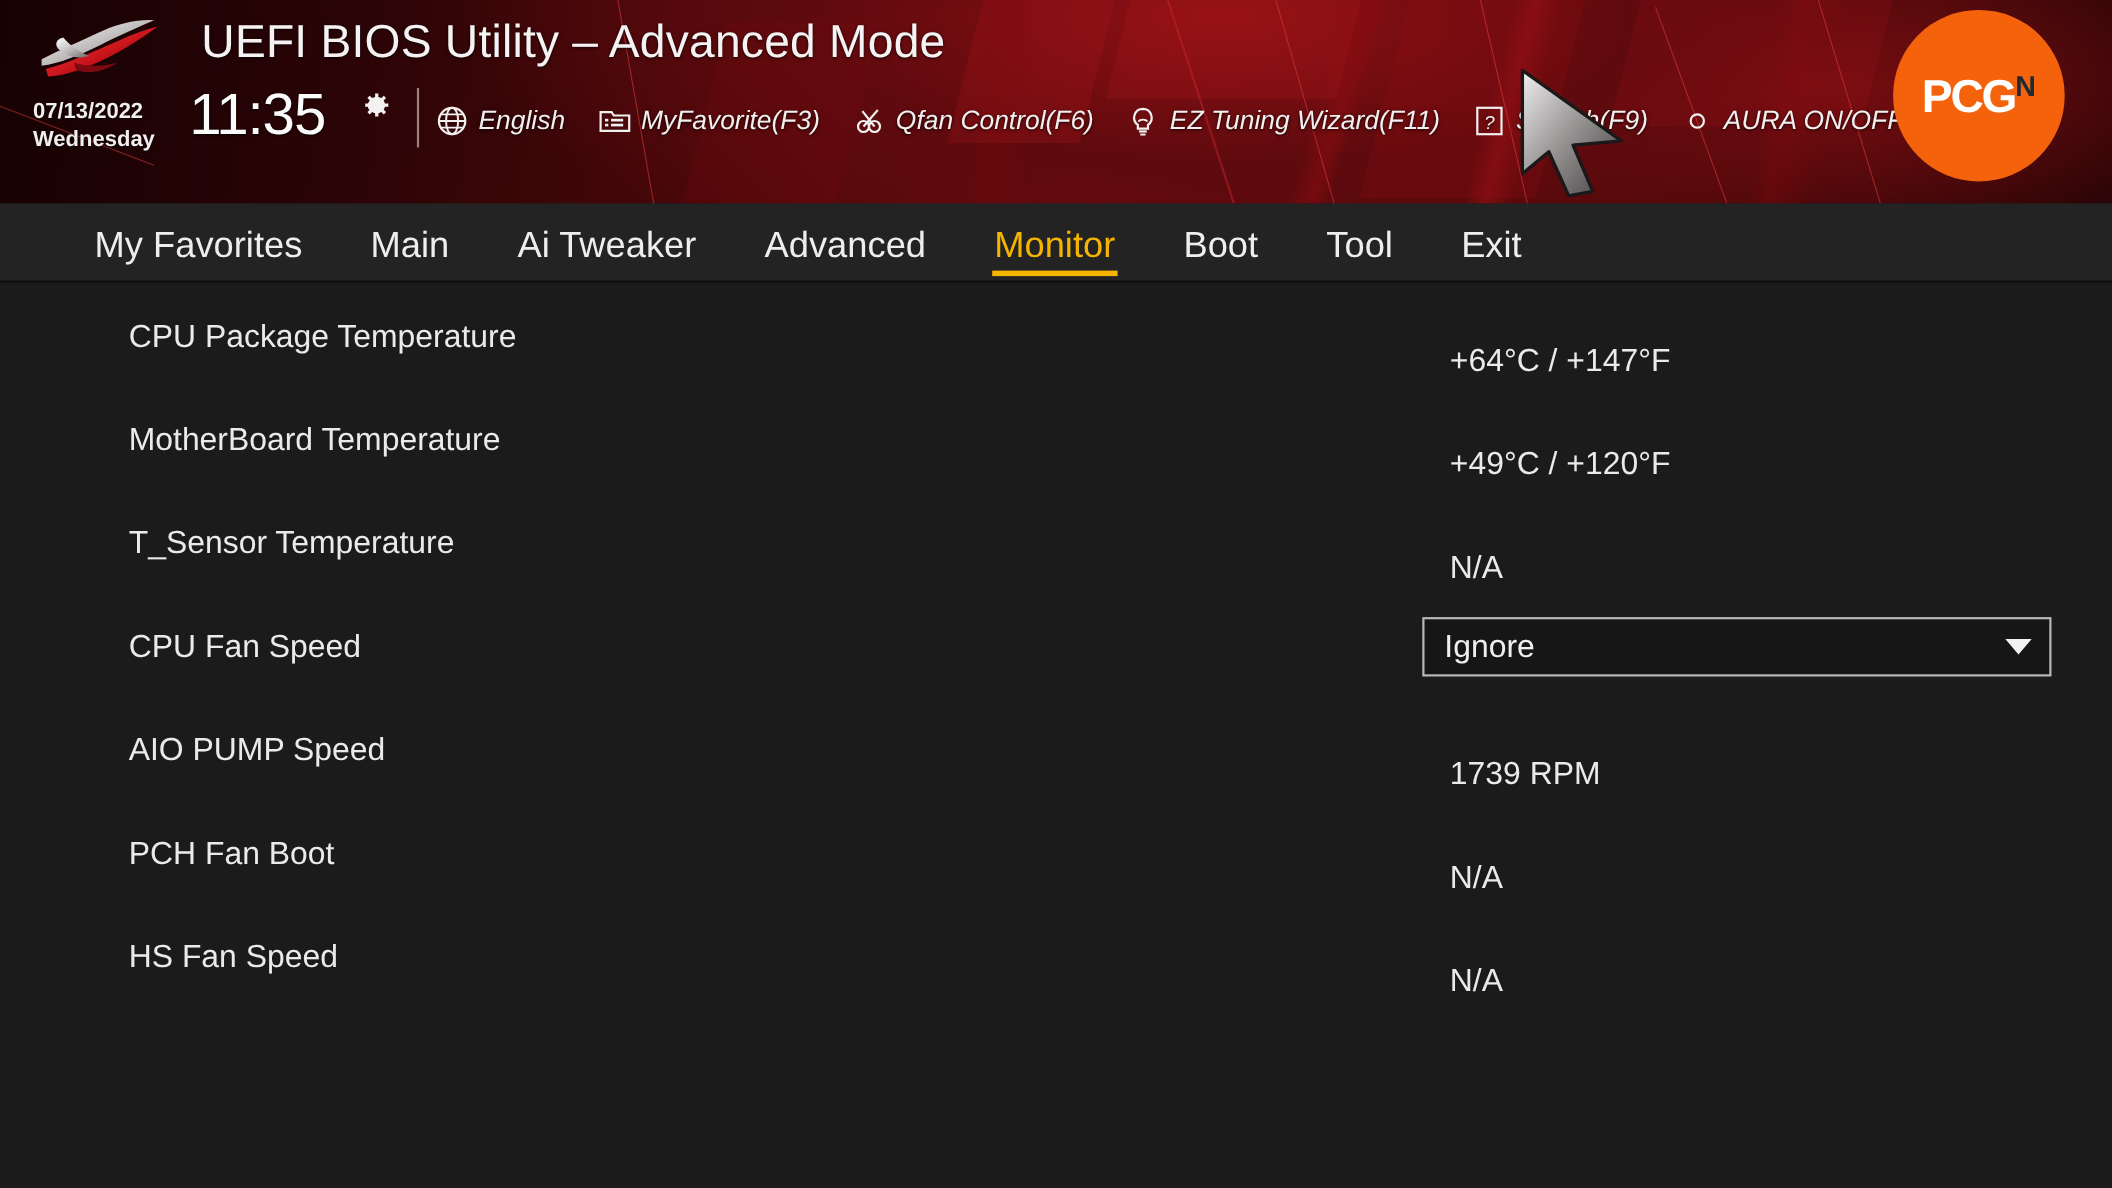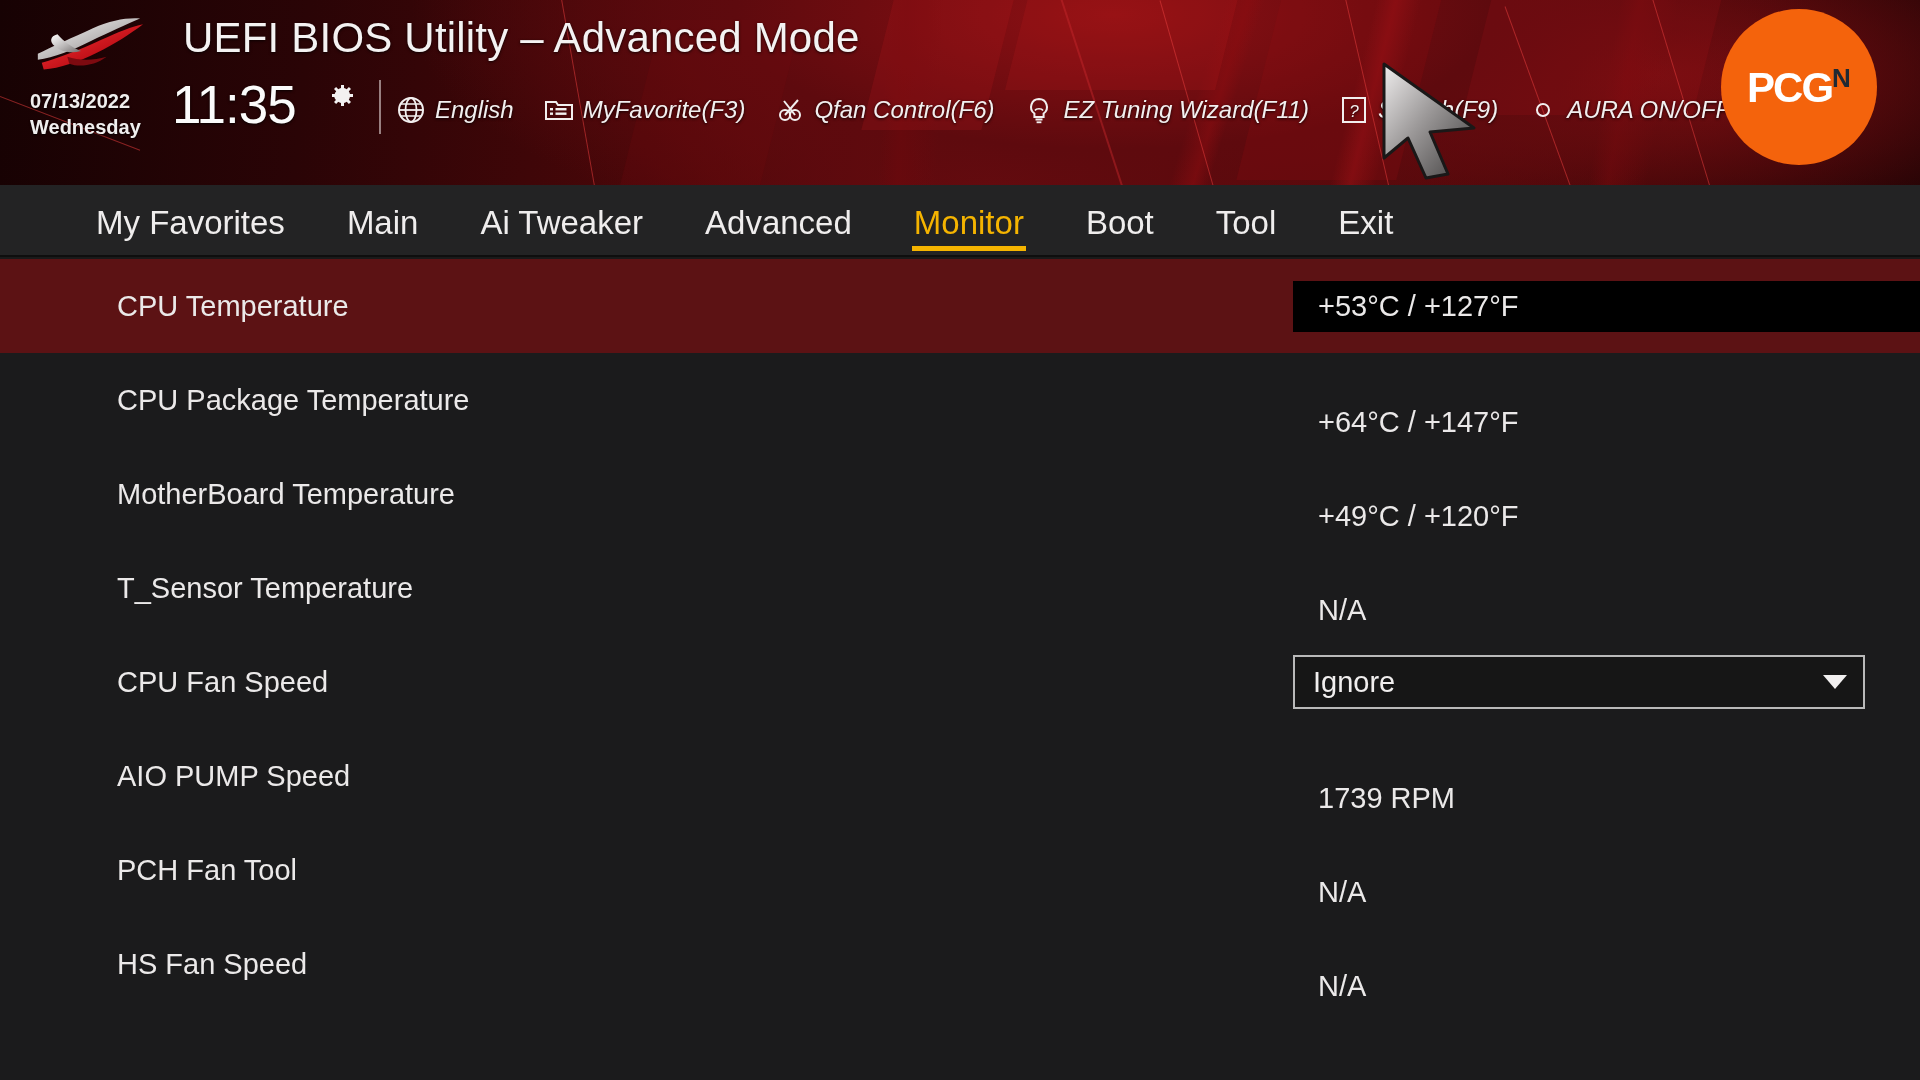--- a/index.html
+++ b/index.html
@@ -76,21 +76,21 @@
   .pcgn-text .w { color:#ffffff; }
   .pcgn-text .n { color:#1f2933; font-size:26px; vertical-align:super; letter-spacing:0; }
 
   .cursor { position:absolute; left:1378px; top:62px; width:104px; height:118px; }
 
   
   .nav {
     position:absolute; left:0; top:185px; width:1920px; height:72px;
     background:#232324;
     border-bottom:2px solid #0e0e0e;
-    display:flex; align-items:center;padding-left:10px;
+    display:flex; align-items:center;
   }
   .nav-inner { display:flex; align-items:flex-end; height:100%; padding-left:86px; }
   .nav-item {
     position:relative; font-size:33px; color:#efeded; white-space:nowrap;
     padding:0 0 13px 0; margin-right:62px; cursor:pointer;
   }
   .nav-item.active { color:#f5b400; }
   .nav-item.active::after {
     content:""; position:absolute; left:-2px; right:-2px; bottom:4px;
     height:5px; background:#f5b400;
@@ -269,24 +269,20 @@
         <div class="nav-item">Advanced</div>
         <div class="nav-item active">Monitor</div>
         <div class="nav-item">Boot</div>
         <div class="nav-item">Tool</div>
         <div class="nav-item">Exit</div>
       </div>
   </div>
 
   <div class="content">
     <div id="rows">
-        <div class="row selected">
-          <div class="row-label">CPU Temperature</div>
-          <div class="row-value boxed">+53°C / +127°F</div>
-        </div>
         <div class="row">
           <div class="row-label">CPU Package Temperature</div>
           <div class="row-value plain">+64°C / +147°F</div>
         </div>
         <div class="row">
           <div class="row-label">MotherBoard Temperature</div>
           <div class="row-value plain">+49°C / +120°F</div>
         </div>
         <div class="row">
           <div class="row-label">T_Sensor Temperature</div>
@@ -297,21 +293,21 @@
           <div class="dropdown">
             <span class="dd-text">Ignore</span>
             <span class="dd-arrow"></span>
           </div>
         </div>
         <div class="row">
           <div class="row-label">AIO PUMP Speed</div>
           <div class="row-value plain">1739 RPM</div>
         </div>
         <div class="row">
-          <div class="row-label">PCH Fan Tool</div>
+          <div class="row-label">PCH Fan Boot</div>
           <div class="row-value plain">N/A</div>
         </div>
         <div class="row">
           <div class="row-label">HS Fan Speed</div>
           <div class="row-value plain">N/A</div>
         </div>
       </div>
   </div>
 </div>
 

